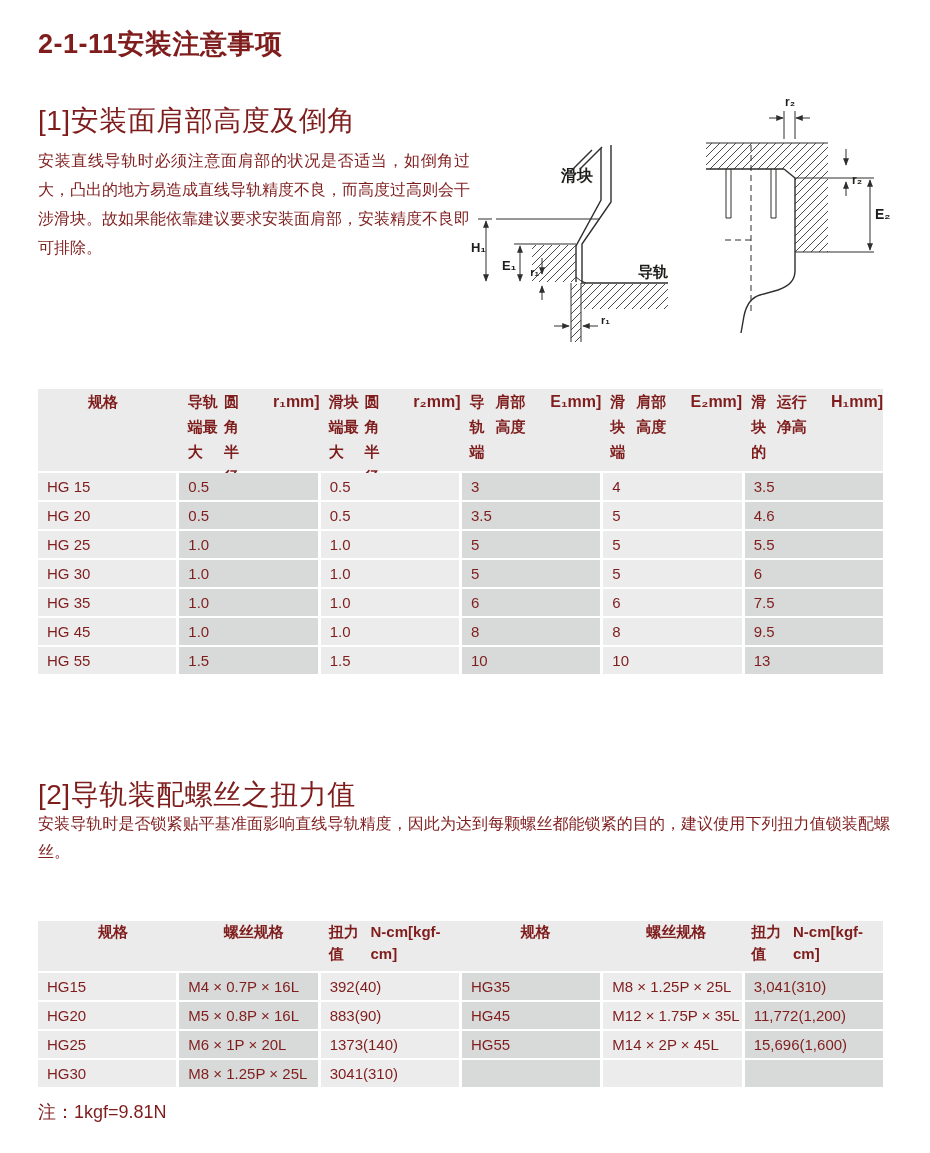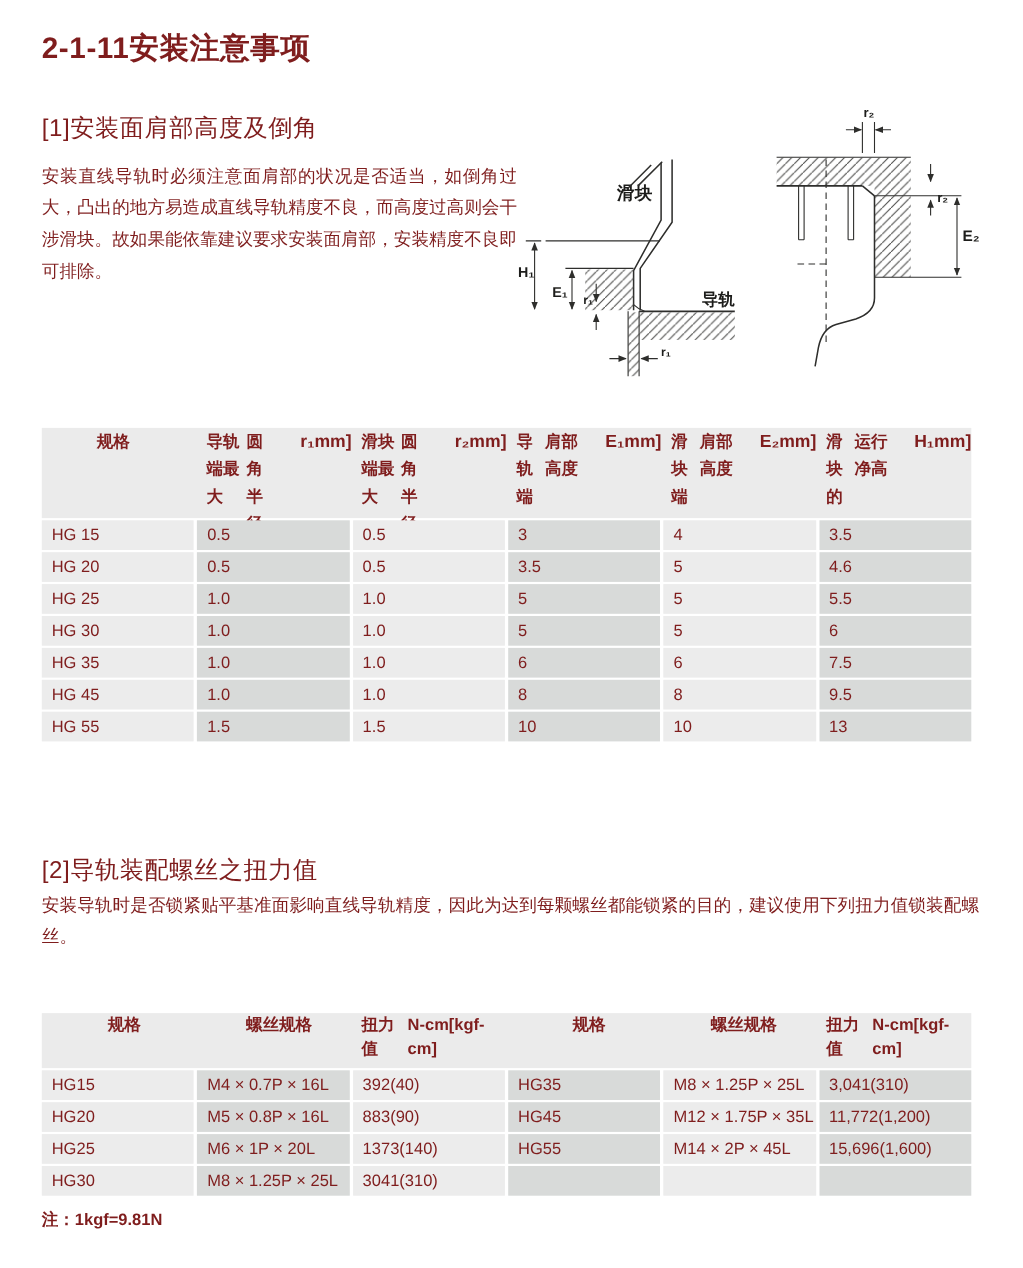--- a/index.html
+++ b/index.html
@@ -1,35 +1,35 @@
 <!DOCTYPE html>
 <html><head>
 <meta charset="utf-8">
 <style>
   html,body{margin:0;padding:0;background:#fff;}
   .page{position:relative;width:930px;height:1153px;background:#ffffff;overflow:hidden;
         font-family:"Liberation Sans","DejaVu Sans",sans-serif;color:#7f1d1d;}
   .abs{position:absolute;}
   .title{left:38px;top:26px;font-size:27px;font-weight:700;letter-spacing:.5px;}
-  .sec-head{left:38px;font-size:22px;font-weight:400;letter-spacing:.5px;}
+  .sec-head{left:38px;font-size:28px;font-weight:400;letter-spacing:.5px;}
   .para{left:38px;font-size:16px;font-weight:400;line-height:29px;text-align:justify;}
   .caption{left:38px;font-size:15px;font-weight:400;margin-top:28px;}
   .tbl{left:38px;width:845px;}
   .thead{display:grid;grid-template-columns:repeat(6,1fr);background:#ebebeb;margin-bottom:2px;}
   .th{display:flex;flex-direction:row;justify-content:center;padding-left:9px;
       font-size:15px;font-weight:700;line-height:25px;}
   .t1 .thead{height:82px;}
   .t2 .thead{height:50px;line-height:22px;}
   .t2 .th{line-height:22px;}
   .th .unit{font-size:16px;margin-left:20px;}
   .tbody{display:grid;grid-template-columns:repeat(6,1fr);gap:2px 3px;}
   .cell{height:27px;display:flex;align-items:center;padding-left:9px;font-size:15px;}
   .lite{background:#ececec;}
   .dark{background:#d8dad9;}
-  .note{left:38px;font-size:15px;font-weight:700;}
+  .note{left:38px;font-size:18px;font-weight:400;}
   svg text{font-family:"Liberation Sans","DejaVu Sans",sans-serif;}
   .dline{stroke:#2e2e2c;stroke-width:1.4;fill:none;}
   .tline{stroke:#2e2e2c;stroke-width:1;fill:none;}
   .dim{stroke:#2e2e2c;stroke-width:1;fill:none;}
   .dash{stroke:#2e2e2c;stroke-width:1;fill:none;stroke-dasharray:6,4;}
   .lbl{font-weight:700;fill:#1d1d1b;}
 </style>
 </head>
 <body>
 

